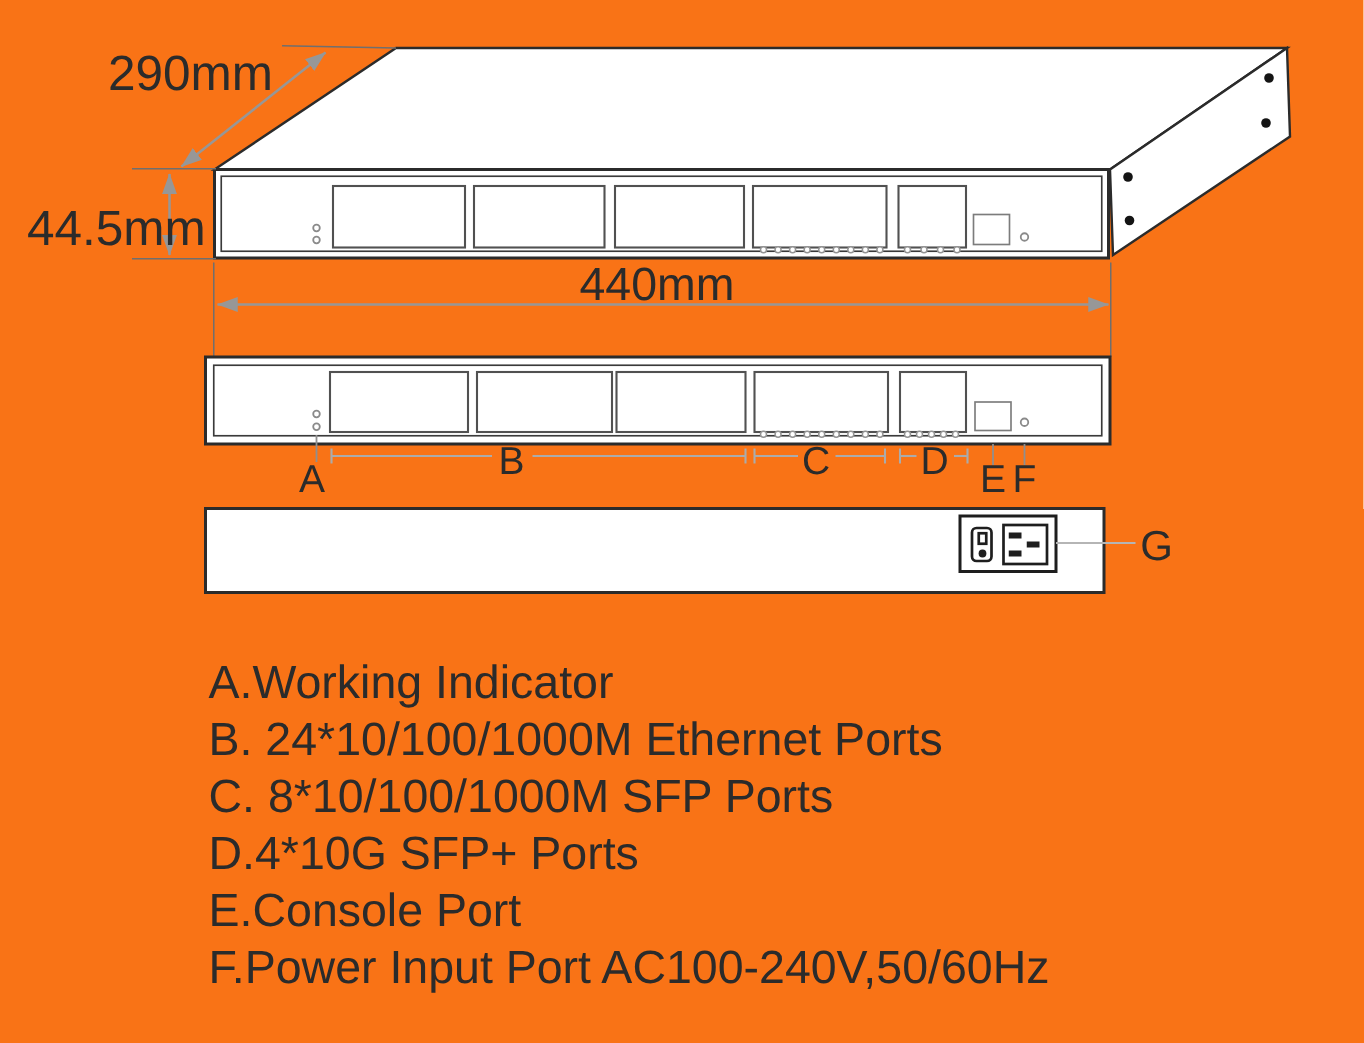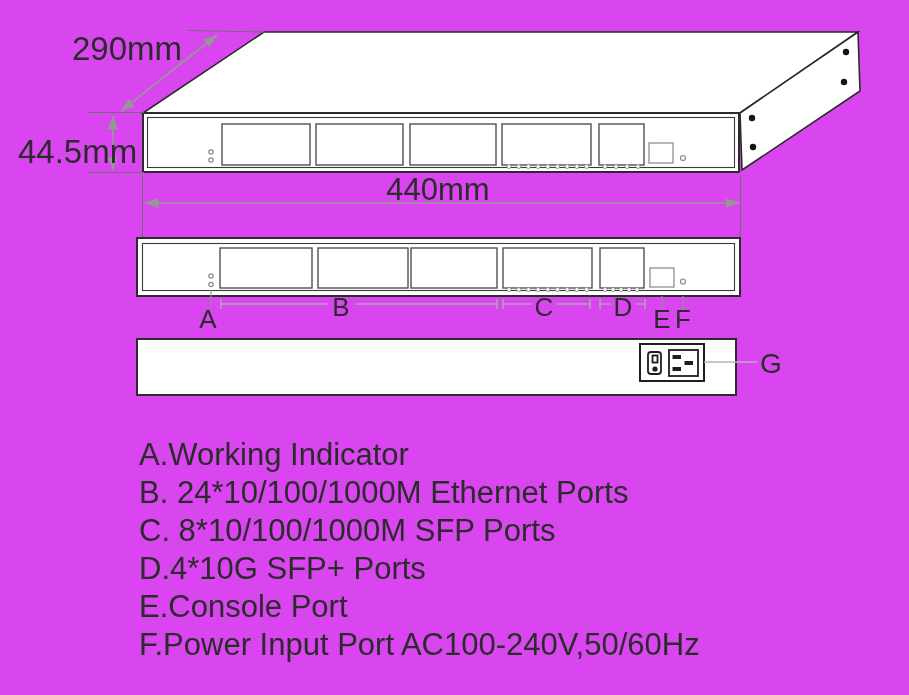--- a/index.html
+++ b/index.html
@@ -1,20 +1,20 @@
 <!DOCTYPE html>
 <html style="--line: #2b2b2b; --block: #515151; --dimension: #979797; --bracket: #ababab; --text: #2b2b2b; --leader: #b5b5b5;"><head>
 <meta charset="utf-8">
 <style>
   :root{
     --line:#2b2b2b; --block:#515151; --dimension:#979797;
     --bracket:#ababab; --text:#2b2b2b; --leader:#b5b5b5;
   }
   html,body{margin:0;padding:0;background:#ffffff;}
-  .stage{position:relative;width:909px;height:695px;background:#d946ef;overflow:hidden;
+  .stage{position:relative;width:909px;height:695px;background:#f97316;overflow:hidden;
          font-family:"Liberation Sans", sans-serif;}
   svg{display:block;}
   .face{fill:#ffffff;stroke:var(--line);stroke-width:1.6;stroke-linejoin:miter;}
   .panel{fill:#ffffff;stroke:var(--line);stroke-width:2;}
   .panel-inner{fill:none;stroke:#3a3a3a;stroke-width:1.1;}
   .block{fill:#ffffff;stroke:var(--block);stroke-width:1.4;}
   .console{fill:#ffffff;stroke:#7c7c7c;stroke-width:1.1;}
   .led{fill:#ffffff;stroke:#8a8a8a;stroke-width:1.2;}
   .port-dot{fill:#ffffff;stroke:#939393;stroke-width:1;}
   .screw{fill:#141414;stroke:none;}

